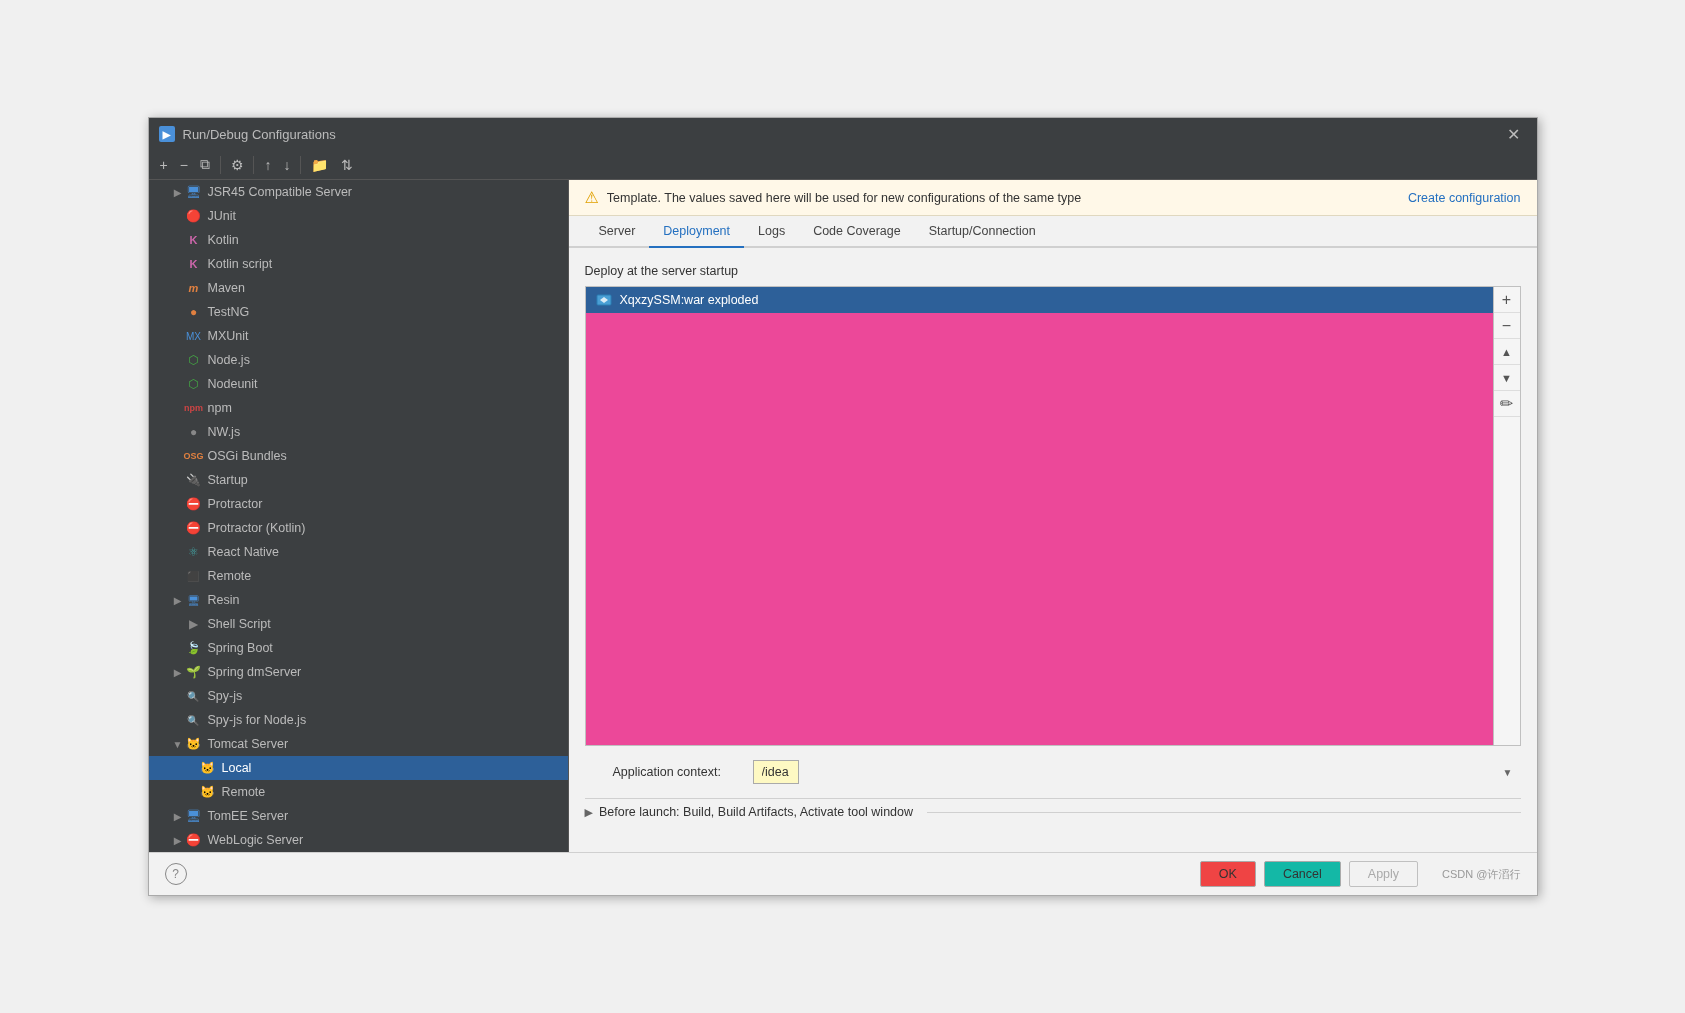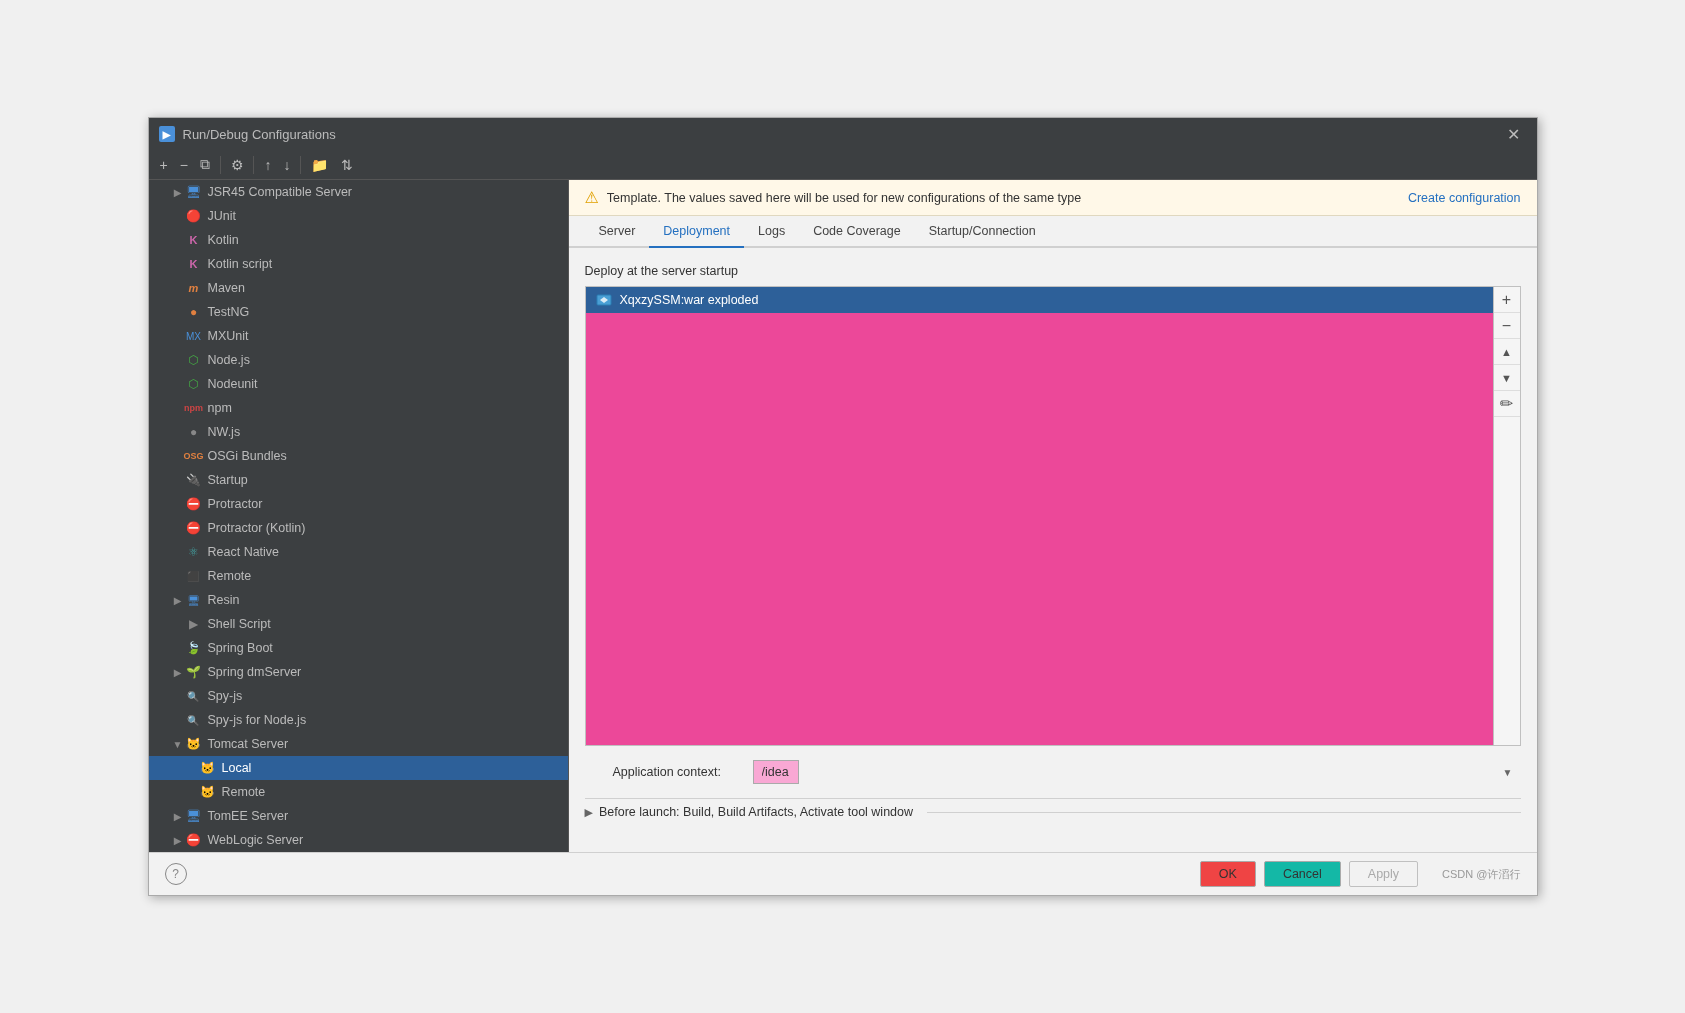--- a/index.html
+++ b/index.html
@@ -272,21 +272,21 @@
       font-size: 12.5px;
       color: #333;
       white-space: nowrap;
       min-width: 130px;
       margin-left: 28px;
     }
     .app-context-select {
       flex: 1;
       padding: 4px 8px;
       border: 1px solid #aaa;
-      background: #f9a8d4;
+      background: #fef9c3;
       font-size: 12.5px;
       appearance: none;
       -webkit-appearance: none;
       color: #333;
       cursor: pointer;
       position: relative;
     }
     .app-context-wrapper {
       flex: 1;
       position: relative;

